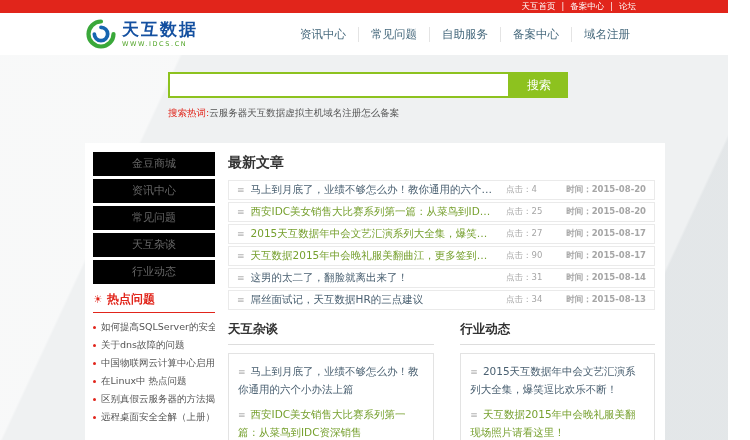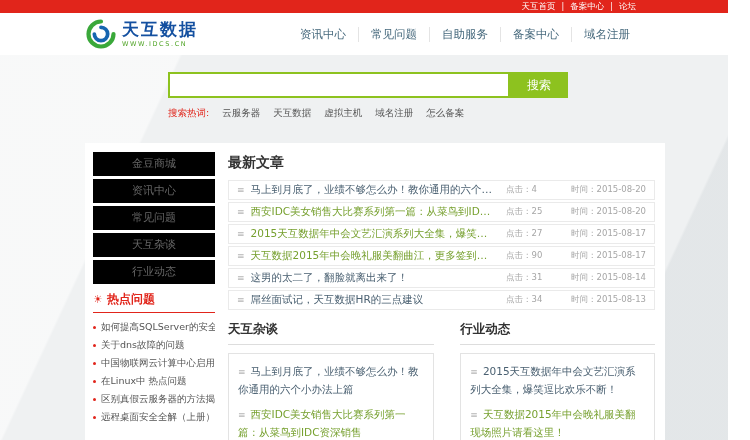--- a/index.html
+++ b/index.html
@@ -21,42 +21,42 @@
   .logo-title{font-size:17px;font-weight:bold;color:#1450a0;letter-spacing:2px;line-height:1;}
   .logo-sub{font-size:6.5px;color:#52a528;letter-spacing:1.6px;margin-top:2px;}
   .nav{margin-left:auto;display:flex;align-items:center;height:42px;}
   .nav-item{font-size:11.5px;color:#45687c;font-weight:500;padding:0 12px;border-left:1px solid #e4e4e4;text-decoration:none;cursor:pointer;white-space:nowrap;}
   .nav-item:first-child{border-left:none;font-family:Liberation Serif, serif;}
   
   .search-band{height:88px;padding:17px 16px 0 168px;}
   .search-row{display:flex;}
   .search-input{width:342px;height:26px;border:2px solid #8dc21f;background:#fff;outline:none;padding:0 8px;font-size:12px;color:#333;}
   .search-btn{width:58px;height:26px;background:#8dc21f;color:#fff;border:none;font-size:12px;cursor:pointer;}
-  .hot-row{margin-top:9px;display:flex;gap:13px;font-size:9.5px;}
+  .hot-row{margin-top:9px;display:flex;font-size:9.5px;}
   .hot-label{color:#e1251b;}
   .hot-word{color:#555;text-decoration:none;cursor:pointer;}
   
   .content{width:580px;height:297px;margin-left:85px;background:#fff;display:flex;padding:9px 10px 0 8px;overflow:hidden;}
   .sidebar{width:122px;flex:none;}
   .side-item{height:24px;line-height:24px;background:#000000;color:#666;font-size:11px;text-align:center;margin-bottom:3px;cursor:pointer;}
   .hot-header{margin-top:7px;color:#e1251b;font-size:12px;font-weight:bold;padding-bottom:4px;border-bottom:1px solid #e1251b;display:flex;align-items:center;gap:4px;}
   .sun{font-size:11px;line-height:1;}
   .hot-list{list-style:none;margin-top:5px;}
   .hot-item{font-size:9.5px;color:#555;line-height:18px;white-space:nowrap;overflow:hidden;cursor:pointer;display:flex;align-items:center;gap:5px;}
   .dot{width:3px;height:3px;border-radius:50%;background:#e1251b;flex:none;}
   
   .main{flex:1;margin-left:13px;min-width:0;}
   .main-title{font-size:14px;font-weight:bold;color:#333;margin:2px 0 8px;}
   .article-row{display:flex;align-items:center;border:1px solid #eaeaea;padding:2px 8px;margin-bottom:2px;background:#fff;}
   .row-icon{color:#b5b5b5;font-size:9px;margin-right:6px;flex:none;line-height:1;}
   .article-title{font-size:10.5px;color:#4a6071;white-space:nowrap;overflow:hidden;text-overflow:ellipsis;cursor:pointer;}
   .article-row.green .article-title{color:#76a02e;}
   .article-meta{margin-left:auto;display:flex;flex:none;color:#a6a6a6;font-size:8.5px;padding-left:10px;}
   .article-clicks{width:50px;text-align:left;}
-  .article-date{width:90px;text-align:right;}
+  .article-date{width:90px;text-align:right;font-weight:bold;}
   
   .bottom-cols{display:flex;gap:26px;margin-top:11px;}
   .col{min-width:0;}
   .col-left{flex:1.06;}
   .col-right{flex:1;}
   .col-title{font-size:12.5px;font-weight:bold;color:#333;padding-bottom:6px;border-bottom:1px solid #ddd;}
   .col-box{margin-top:8px;border:1px solid #e3e3e3;padding:8px 9px;height:130px;overflow:hidden;}
   .box-item{font-size:10.5px;line-height:1.75;color:#4a6071;margin-bottom:6px;cursor:pointer;}
   .box-item.green{color:#76a02e;}
   .box-item .row-icon{margin-right:5px;}

